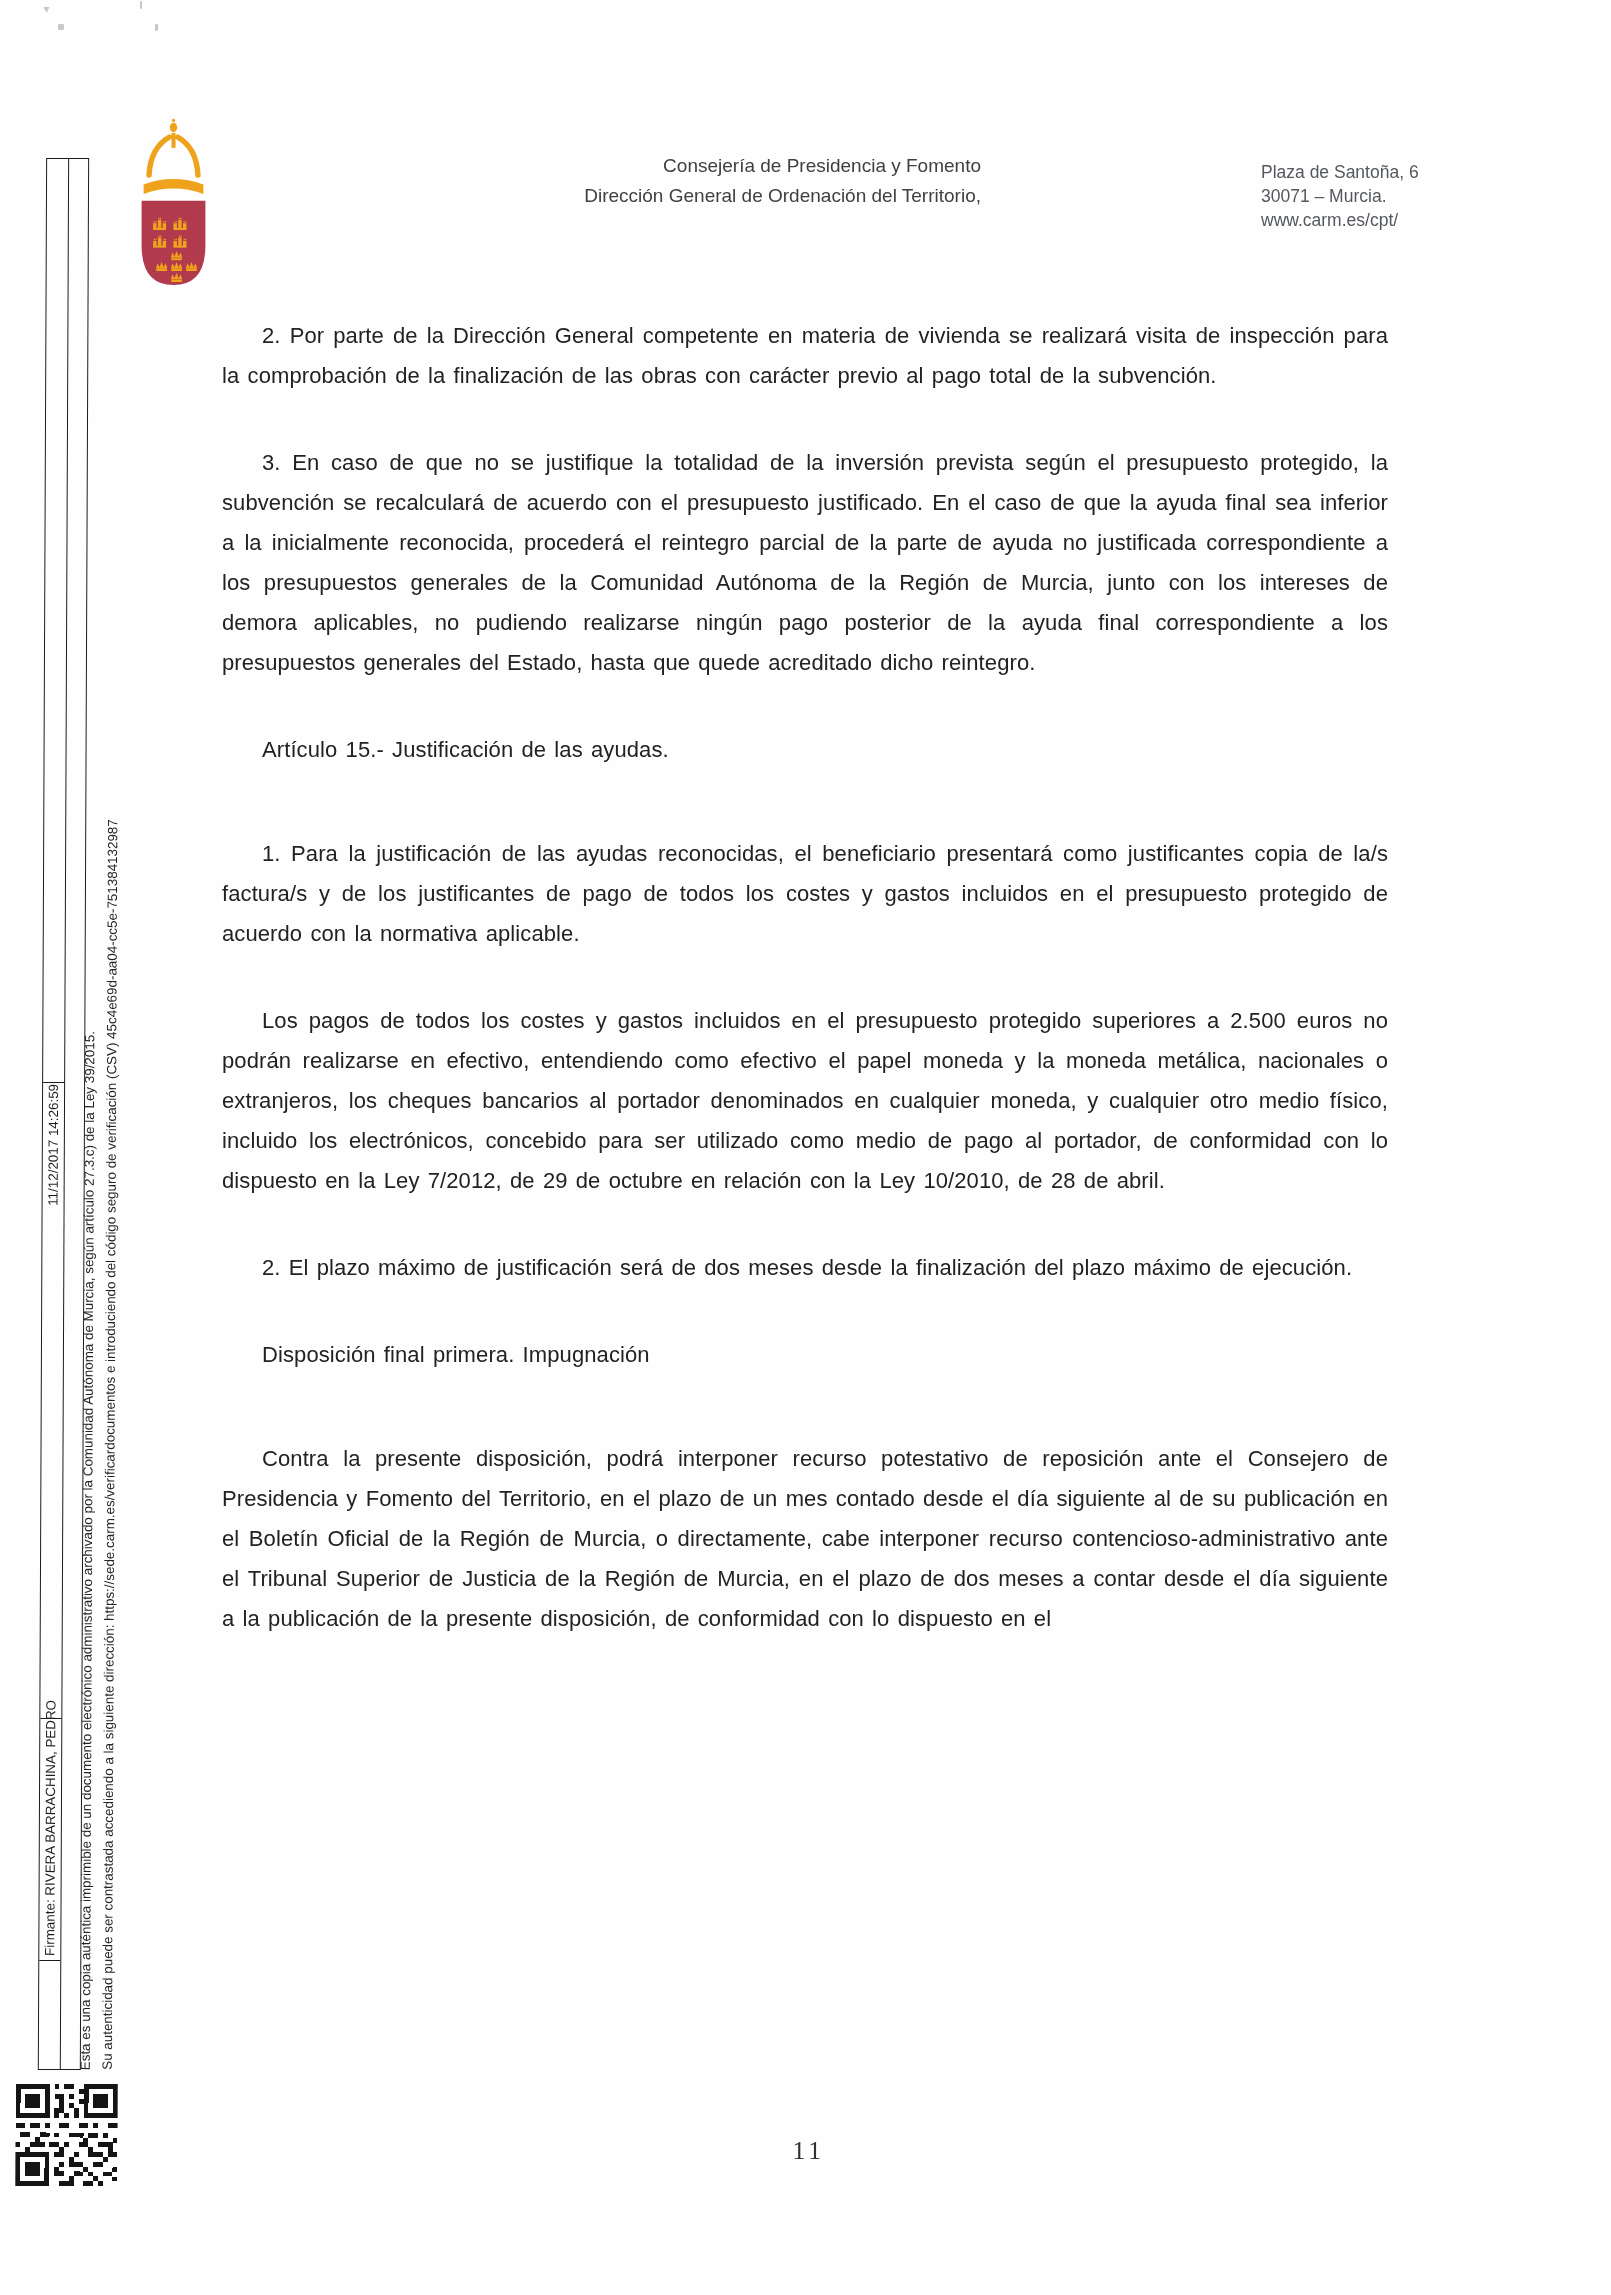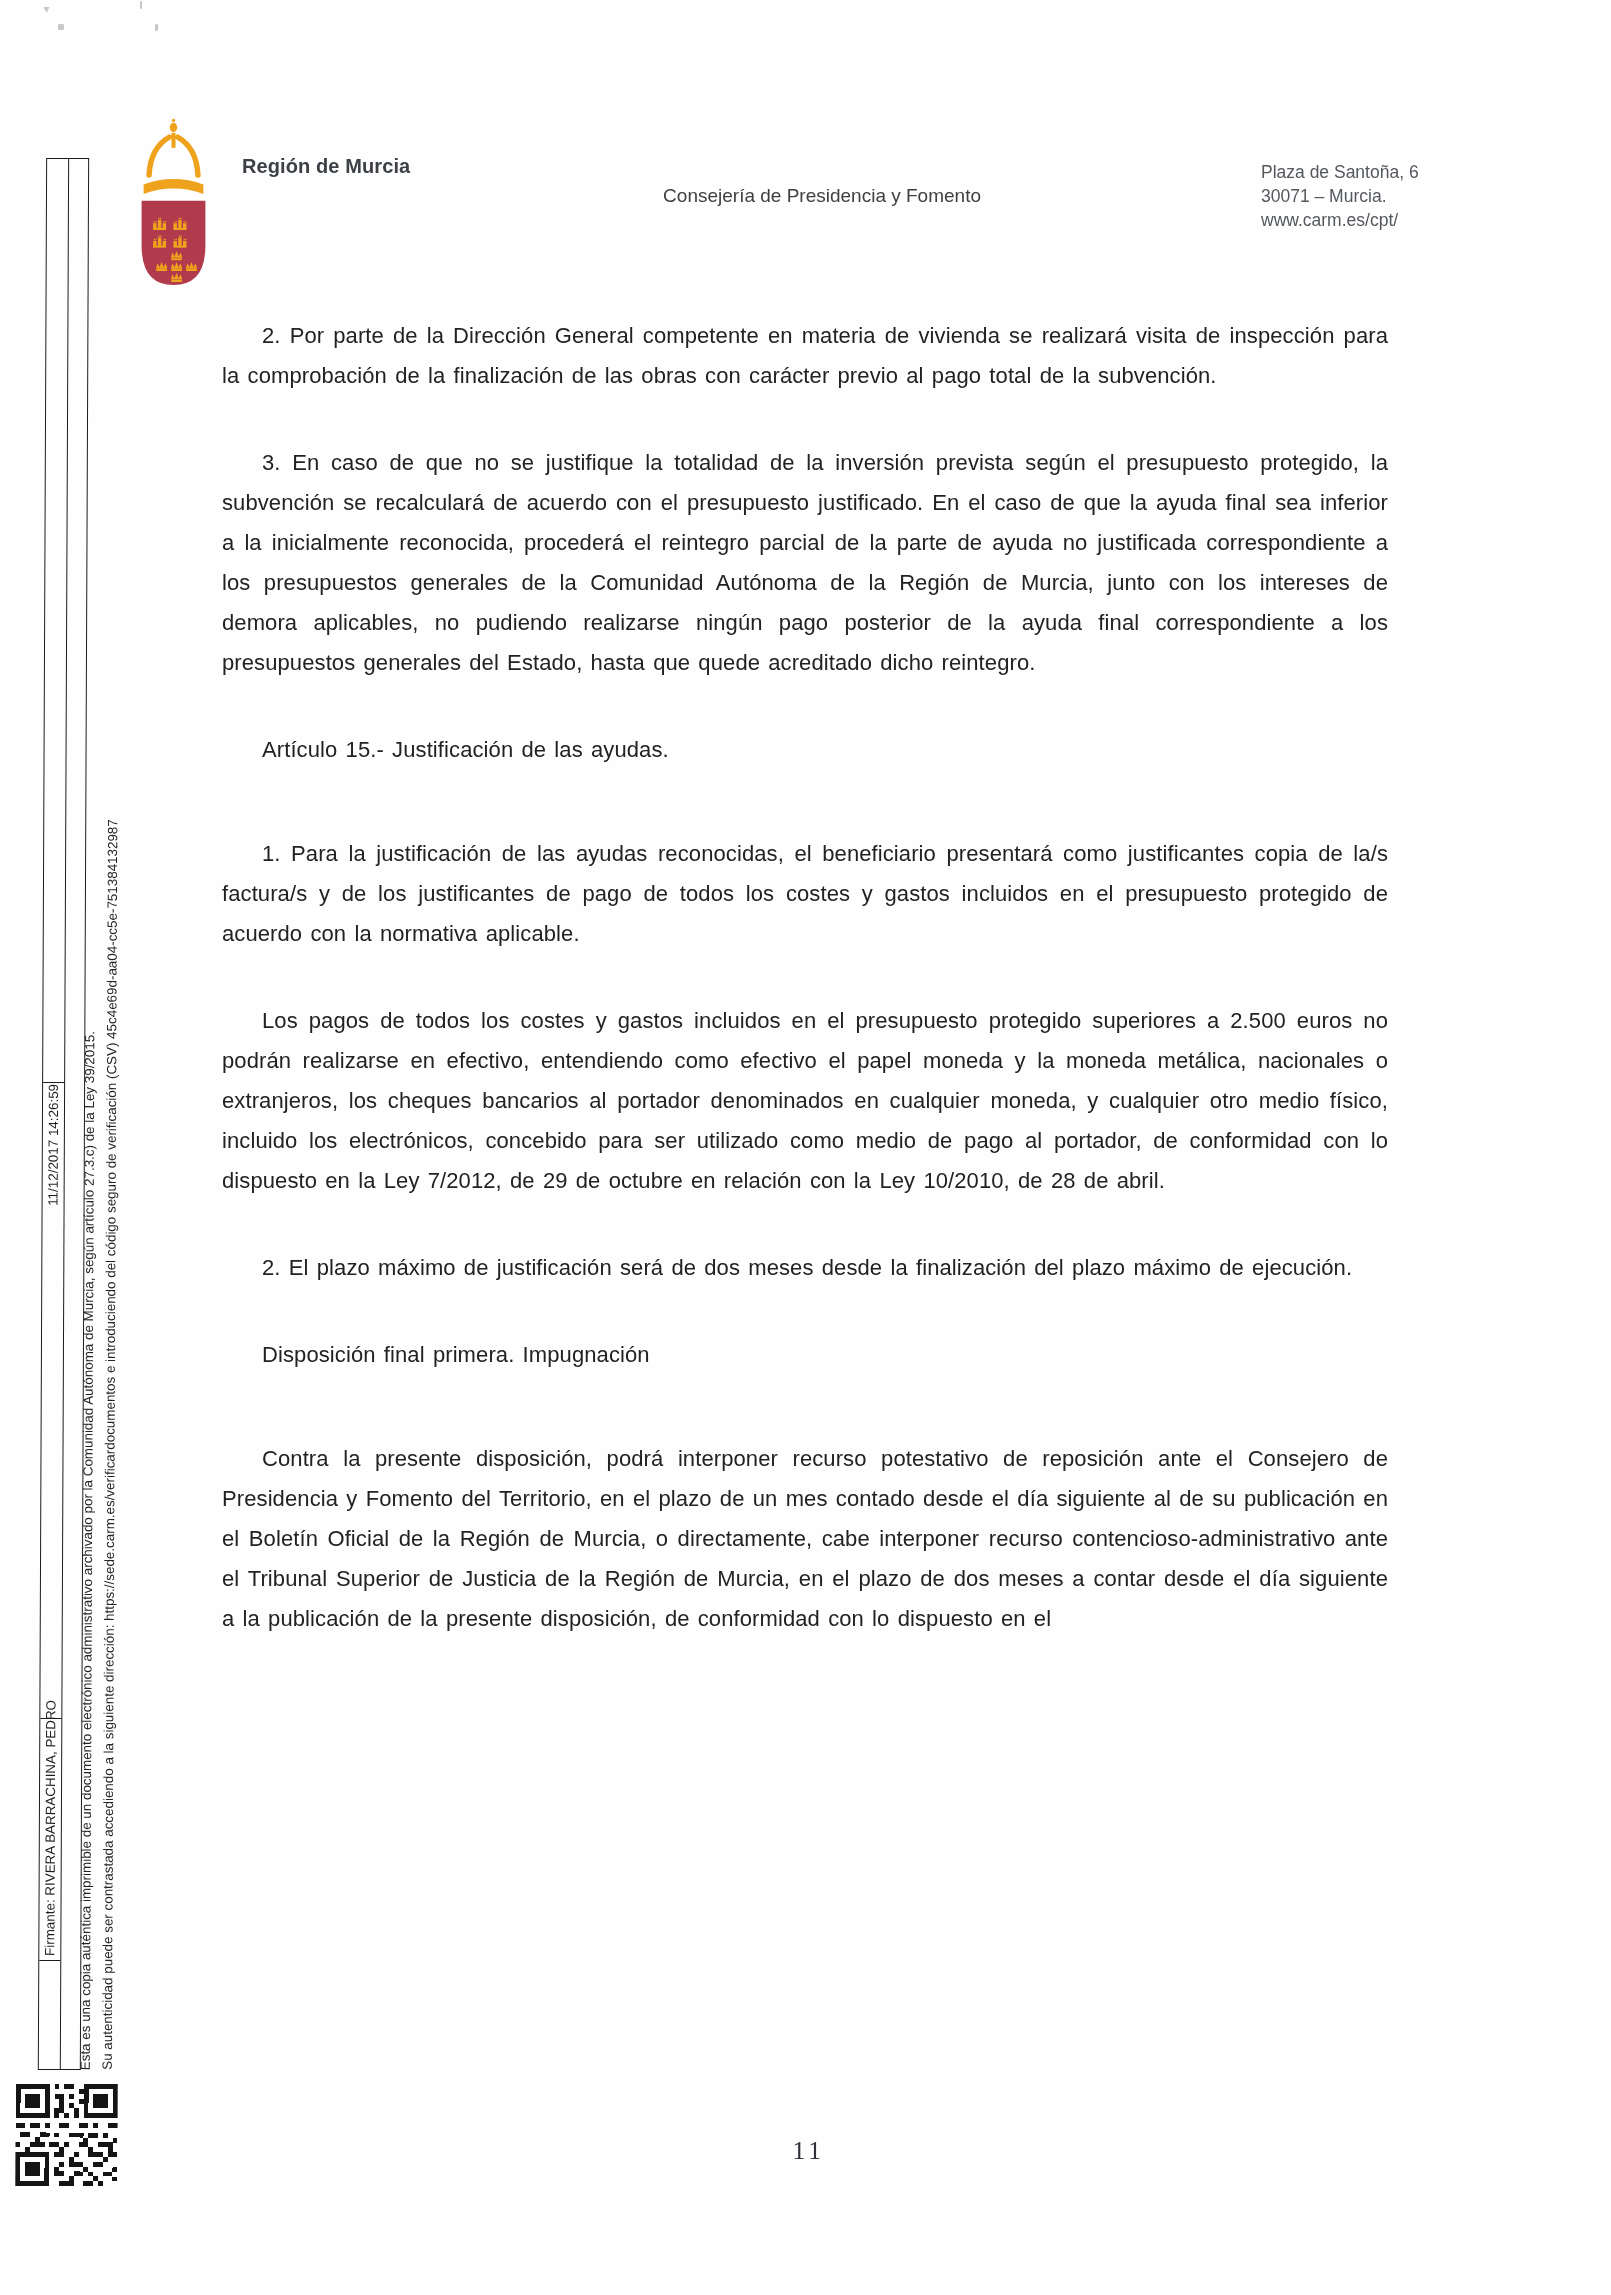--- a/index.html
+++ b/index.html
@@ -118,22 +118,22 @@
       <use href="#castle" x="52" y="176"></use>
 
       <use href="#lilcrown" x="48" y="196"></use>
       <use href="#lilcrown" x="26" y="212"></use>
       <use href="#lilcrown" x="48" y="212"></use>
       <use href="#lilcrown" x="70" y="212"></use>
       <use href="#lilcrown" x="48" y="228"></use>
     </svg>
 
     <div class="org-block">
-      <div class="org-title">Región de Murcia</div>
       <div class="org-line">Consejería de Presidencia y Fomento</div>
+      <div class="org-line">Dirección General de Ordenación del Territorio,</div>
     </div>
 
     <div class="address-block">
       <div class="address-line">Plaza de Santoña, 6</div>
       <div class="address-line">30071 – Murcia.</div>
       <div class="address-line">www.carm.es/cpt/</div>
     </div>
   </header>
 
   <aside class="sidebar">

